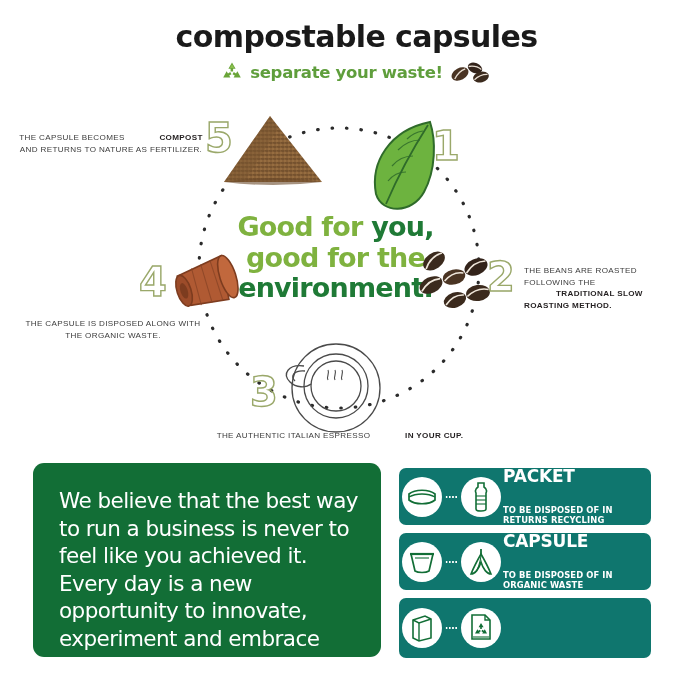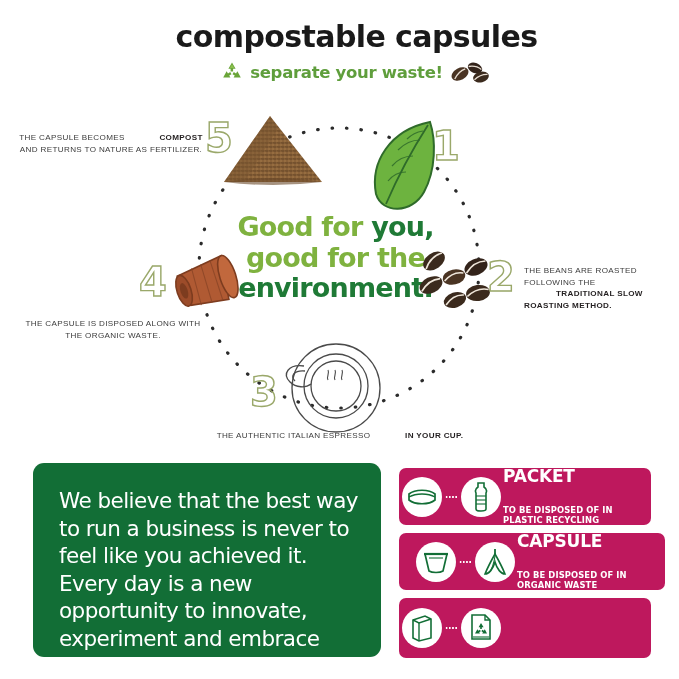--- a/index.html
+++ b/index.html
@@ -53,24 +53,24 @@
   #capart{left:163px;top:148px;}
   #compost{left:218px;top:10px;}
 
   
   #quote{position:absolute;left:33px;top:463px;width:348px;height:194px;
          background:#126e36;border-radius:11px;}
   #quote p{margin:0;padding:24px 22px 0 26px;color:#ffffff;
            font-family:"DejaVu Sans",sans-serif;font-size:21.5px;line-height:1.28;
            letter-spacing:-0.55px;}
 
-  .card{position:absolute;left:399px;width:252px;height:57px;background:#be185d;
+  .card{position:absolute;left:399px;width:252px;height:57px;background:#0f766e;
         border-radius:7px;display:flex;align-items:center;}
   #card-packet{top:468px;}
-  #card-capsule{top:533px;padding-left:14px;}
+  #card-capsule{top:533px;}
   #card-boxboard{top:598px;height:60px;}
 
   .icons{width:104px;height:100%;display:flex;align-items:center;
          justify-content:center;gap:3px;flex:0 0 auto;}
   .disc{width:40px;height:40px;border-radius:50%;background:#ffffff;
         display:flex;align-items:center;justify-content:center;flex:0 0 auto;}
   .dotlink{width:13px;height:2px;flex:0 0 auto;
            background-image:radial-gradient(circle,#ffffff 0 40%,transparent 45%);
            background-size:3.2px 2px;background-repeat:repeat-x;}
   .ctext{flex:1 1 auto;padding-right:8px;}
@@ -249,21 +249,21 @@
               <path d="M4 19 L14 19"></path>
               <path d="M4 23 L14 23"></path>
           </g>
         </svg>
       </div>
     </div>
     <div class="ctext">
       <div class="ctitle">PACKET</div>
       <div class="csub">
         <span>TO BE DISPOSED OF IN</span><br>
-        <b>PLASTIC RECYCLING</b>
+        <b>RETURNS RECYCLING</b>
       </div>
     </div>
   </div>
 
   <div class="card" id="card-capsule">
     <div class="icons">
       <div class="disc">
         <svg width="28" height="26" viewBox="0 0 28 26">
           <path d="M3 5 L25 5 L21 22 C18 24 10 24 7 22 Z" fill="none" stroke="#126e36" stroke-width="1.7"></path>
           <path d="M2 5 L26 5" stroke="#126e36" stroke-width="2.2"></path>

